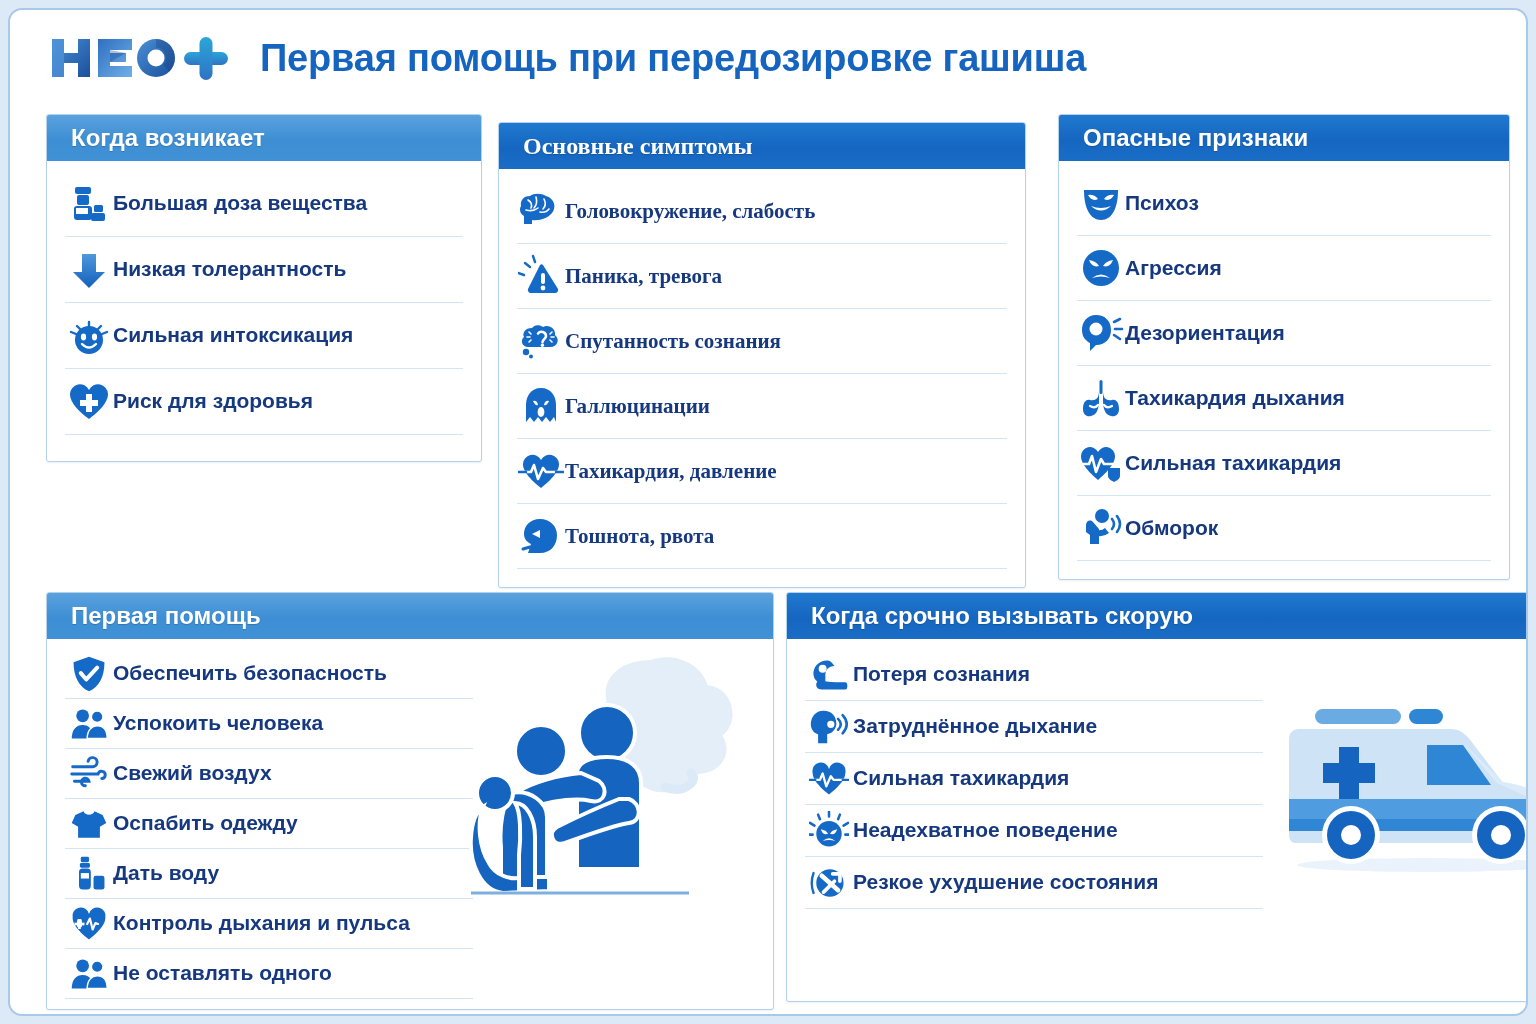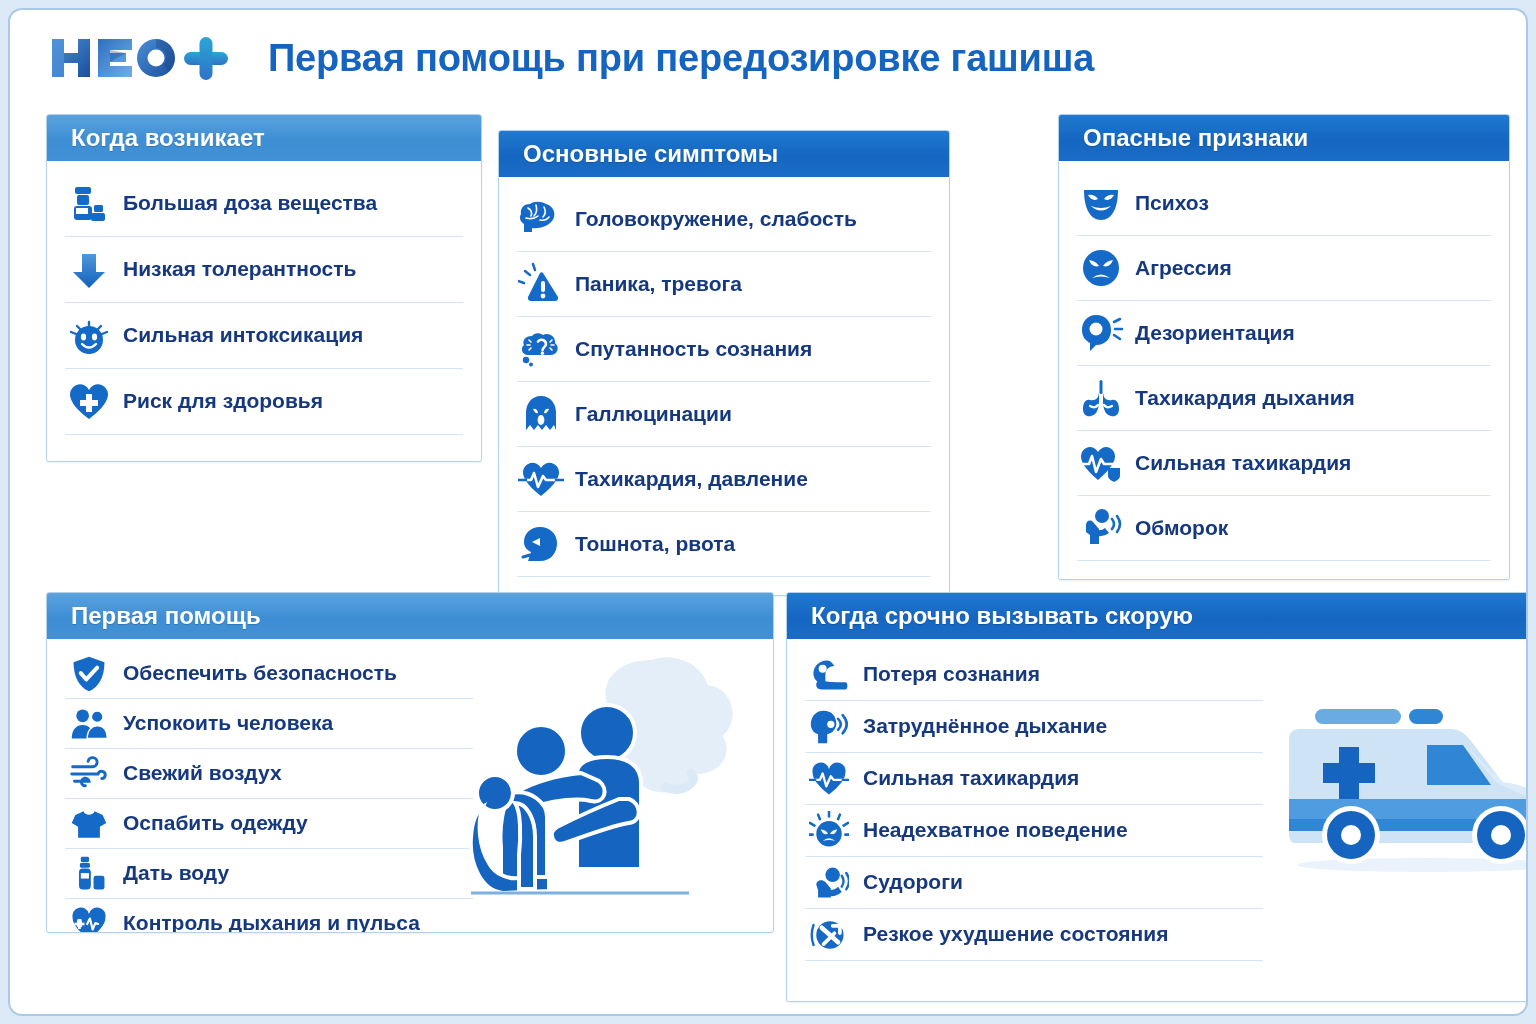--- a/index.html
+++ b/index.html
@@ -24,21 +24,21 @@
     background: #ffffff;
     border: 2px solid #a9c9e8;
     border-radius: 14px;
     overflow: hidden;
   }
 
   
   .topbar {
     display: flex;
     align-items: center;
-    gap: 20px;
+    gap: 12px;
     padding: 14px 0 6px 38px;
     height: 88px;
   }
 
   .logo {
     display: flex;
     align-items: center;
     height: 54px;
   }
 
@@ -97,21 +97,20 @@
   .hdr-light { background: linear-gradient(180deg,#5ba2de 0%, #3d8ed4 55%, #4291d6 100%); }
   .hdr-dark  { background: linear-gradient(180deg,#2079cf 0%, #1566c0 55%, #1a6dc6 100%); }
 
   .card-body {
     padding: 10px 18px 8px 18px;
   }
 
   .item {
     display: flex;
     align-items: center;
-    gap: 10px;
     border-bottom: 1.2px solid #d2e4f5;
     min-height: 56px;
     text-align: center;
   }
 
   .item:last-child { border-bottom: 1.2px solid #d2e4f5; }
 
   .item .ico {
     flex: 0 0 auto;
     width: 48px;
@@ -125,23 +124,23 @@
   .item .label {
     font-size: 21px;
     font-weight: bold;
     color: #15387f;
     white-space: nowrap;
     line-height: 1.05;
   }
 
   
   #card-when   { left: 36px;   top: 4px;  width: 436px; height: 348px; }
-  #card-symp   { left: 488px;  top: 20px;  width: 452px; height: 466px; }
+  #card-symp   { left: 488px;  top: 12px;  width: 528px; height: 466px; font-family: Liberation Serif, serif; }
   #card-danger { left: 1048px; top: 4px;  width: 452px; height: 466px; }
-  #card-aid    { left: 36px;   top: 4px;  width: 728px; height: 341px; }
+  #card-aid    { left: 36px;   top: 4px;  width: 728px; height: 418px; }
   #card-emerg  { left: 776px;  top: 4px;  width: 808px; height: 410px; }
 
   
   #card-aid .card-body { position: relative; padding-right: 300px; }
   #card-aid .item { min-height: 50px; }
   .illus-people {
     position: absolute;
     right: 4px;
     top: 2px;
     width: 300px;
@@ -592,31 +591,20 @@
               <circle cx="22" cy="25" r="14"></circle>
               <path d="M13 20 q6 1 8 5 q-6 2 -8 -5Z" fill="#fff"></path>
               <path d="M31 20 q-6 1 -8 5 q6 2 8 -5Z" fill="#fff"></path>
               <path d="M15 33 q7 -6 14 0 q-7 -2 -14 0Z" fill="#fff"></path>
               <path d="M12 9 l-2 -5 M22 6 l0 -5 M32 9 l2 -5 M6 16 l-5 -3 M38 16 l5 -3 M4 26 l-4 0 M40 26 l4 0" stroke="#1569c7" stroke-width="2.8" stroke-linecap="round" fill="none"></path>
             </svg>
           </span>
           <span class="label">Неадехватное поведение</span>
         </div>
 
-        <div class="item">
-          <span class="ico">
-            <svg width="40" height="40" viewBox="0 0 44 44" fill="#1569c7">
-              <circle cx="26" cy="13" r="8"></circle>
-              <path d="M8 24 C8 19 14 17 18 21 L24 28 L24 38 L10 38 L10 30 Z"></path>
-              <path d="M16 28 q10 4 16 -2 l4 6 q-9 8 -20 2Z"></path>
-              <path d="M36 14 q4 6 0 12 M41 11 q6 9 0 18" stroke="#1569c7" stroke-width="2.6" fill="none" stroke-linecap="round"></path>
-            </svg>
-          </span>
-          <span class="label">Судороги</span>
-        </div>
 
         <div class="item">
           <span class="ico">
             <svg width="40" height="40" viewBox="0 0 44 44">
               <circle cx="23" cy="22" r="15" fill="#1569c7"></circle>
               <path d="M14 14 L32 30" stroke="#fff" stroke-width="5" stroke-linecap="round"></path>
               <path d="M26 12 L34 12 L34 20" stroke="#fff" stroke-width="4" fill="none" stroke-linecap="round" stroke-linejoin="round"></path>
               <path d="M16 32 L28 20" stroke="#fff" stroke-width="4" fill="none" stroke-linecap="round"></path>
               <path d="M5 11 q-4 11 0 22" stroke="#1569c7" stroke-width="2.6" fill="none" stroke-linecap="round"></path>
             </svg>

